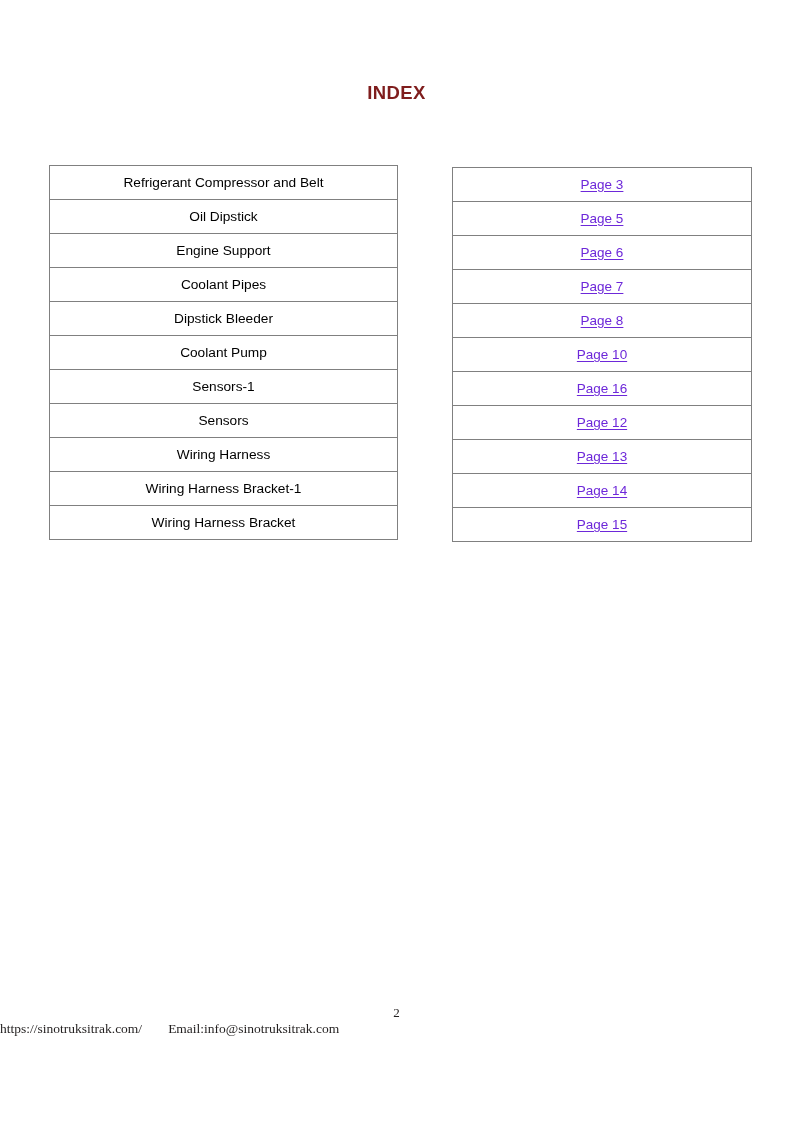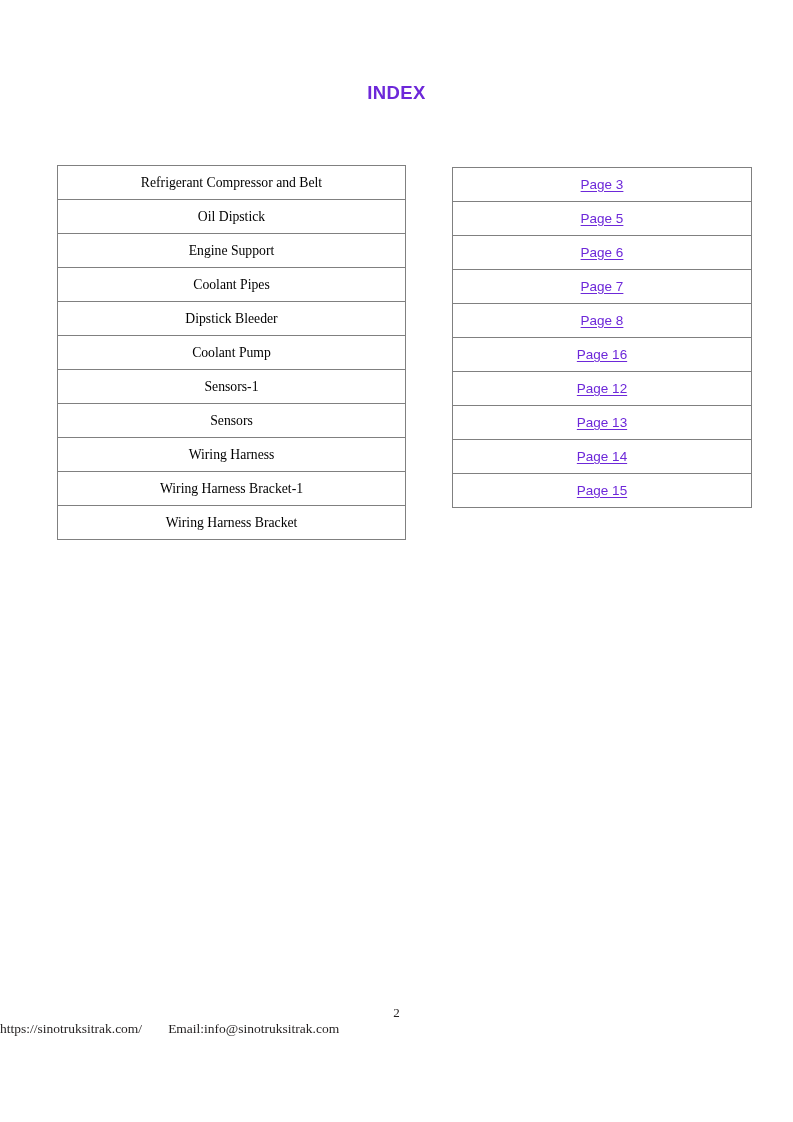--- a/index.html
+++ b/index.html
@@ -20,38 +20,37 @@
   .page-title {
     position: absolute;
     left: 0;
     top: 82px;
     width: 793px;
     text-align: center;
     font-family: "Liberation Sans", sans-serif;
     font-size: 18.5px;
     font-weight: bold;
     letter-spacing: 0.4px;
-    color: #6d28d9;
+    color: #7f1d1d;
   }
 
   
   .index-wrap {
     position: absolute;
     left: 41px;
     top: 165px;
     width: 711px;
     height: 374px;
   }
 
   .col-left {
     position: absolute;
-    left: 16px;
+    left: 8px;
     top: 0;
     width: 349px;
-    font-family: Liberation Serif, serif;
   }
   .col-right {
     position: absolute;
     left: 411px;
     top: 2px;
     width: 300px;
   }
 
   table.idx {
     border-collapse: collapse;
@@ -170,20 +169,23 @@
           <tr>
             <td><span class="pagelink">Page 6</span></td>
           </tr>
           <tr>
             <td><span class="pagelink">Page 7</span></td>
           </tr>
           <tr>
             <td><span class="pagelink">Page 8</span></td>
           </tr>
           <tr>
+            <td><span class="pagelink">Page 10</span></td>
+          </tr>
+          <tr>
             <td><span class="pagelink">Page 16</span></td>
           </tr>
           <tr>
             <td><span class="pagelink">Page 12</span></td>
           </tr>
           <tr>
             <td><span class="pagelink">Page 13</span></td>
           </tr>
           <tr>
             <td><span class="pagelink">Page 14</span></td>

